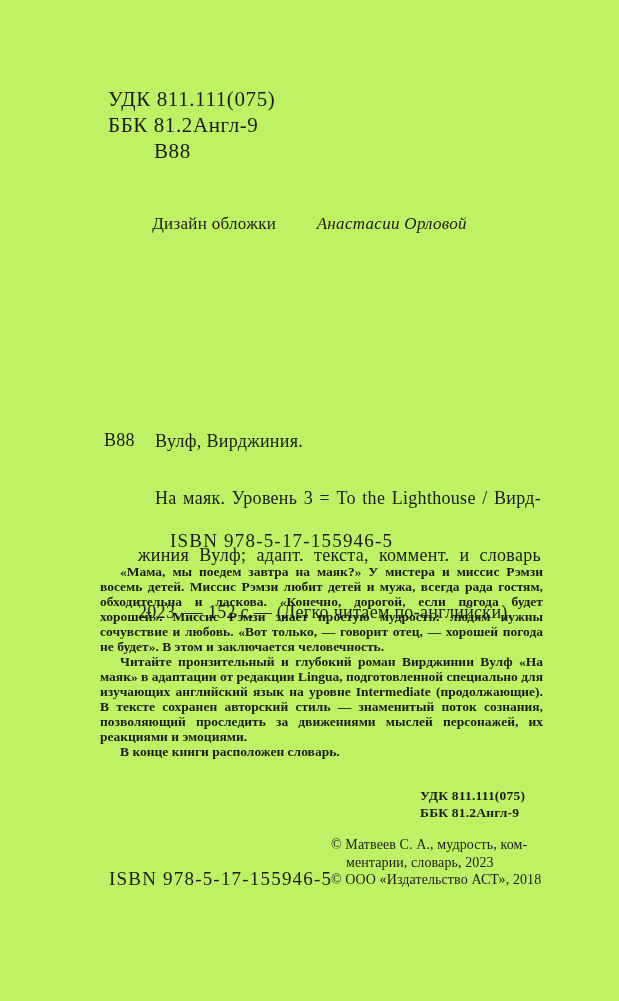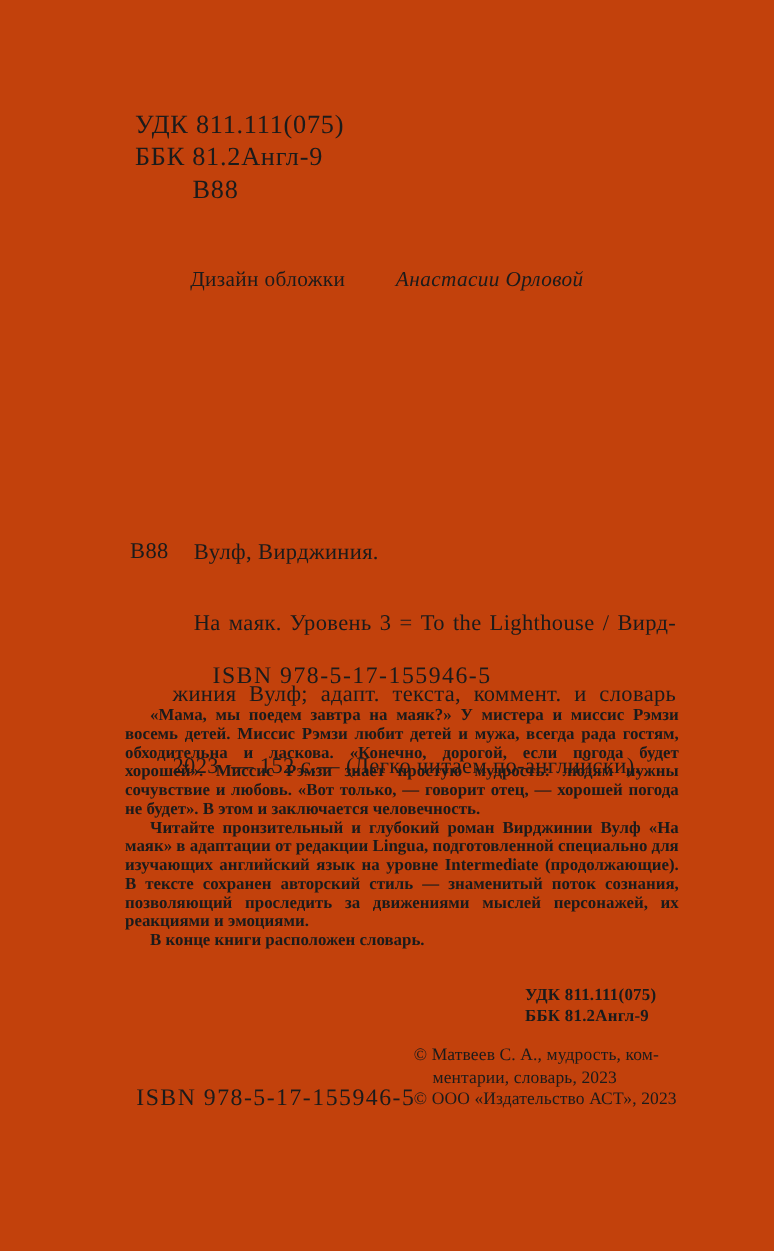--- a/index.html
+++ b/index.html
@@ -4,21 +4,21 @@
 <style>
   html, body {
     margin: 0;
     padding: 0;
     background: #ffffff;
   }
   .page {
     position: relative;
     width: 619px;
     height: 1001px;
-    background: #c2410c;
+    background: #bef264;
     color: #1b1b1b;
     font-family: "Liberation Serif", "DejaVu Serif", serif;
     overflow: hidden;
   }
 
   
   .top-codes {
     position: absolute;
     left: 108px;
     top: 86px;
@@ -160,18 +160,18 @@
   </div>
 
   <div class="bottom-codes">
     <div>УДК 811.111(075)</div>
     <div>ББК 81.2Англ-9</div>
   </div>
 
   <div class="copyright">
     <div>© Матвеев С. А., мудрость, ком-</div>
     <div class="cont">ментарии, словарь, 2023</div>
-    <div>© ООО «Издательство АСТ», 2023</div>
+    <div>© ООО «Издательство АСТ», 2018</div>
   </div>
 
   <div class="isbn-bottom">ISBN 978-5-17-155946-5</div>
 
 </div>
 
 </body></html>

